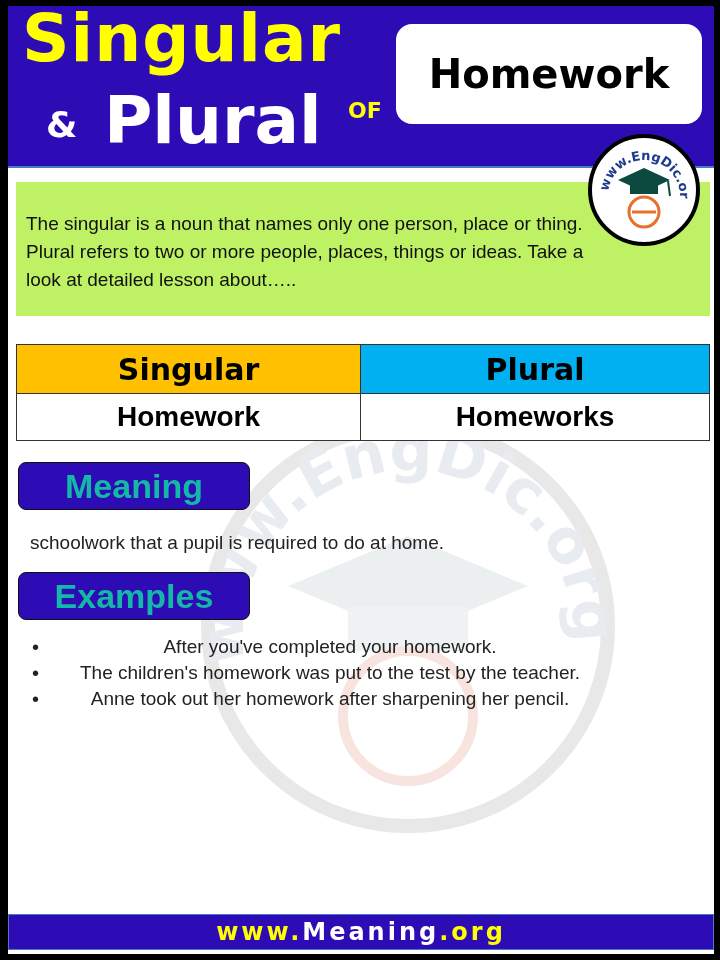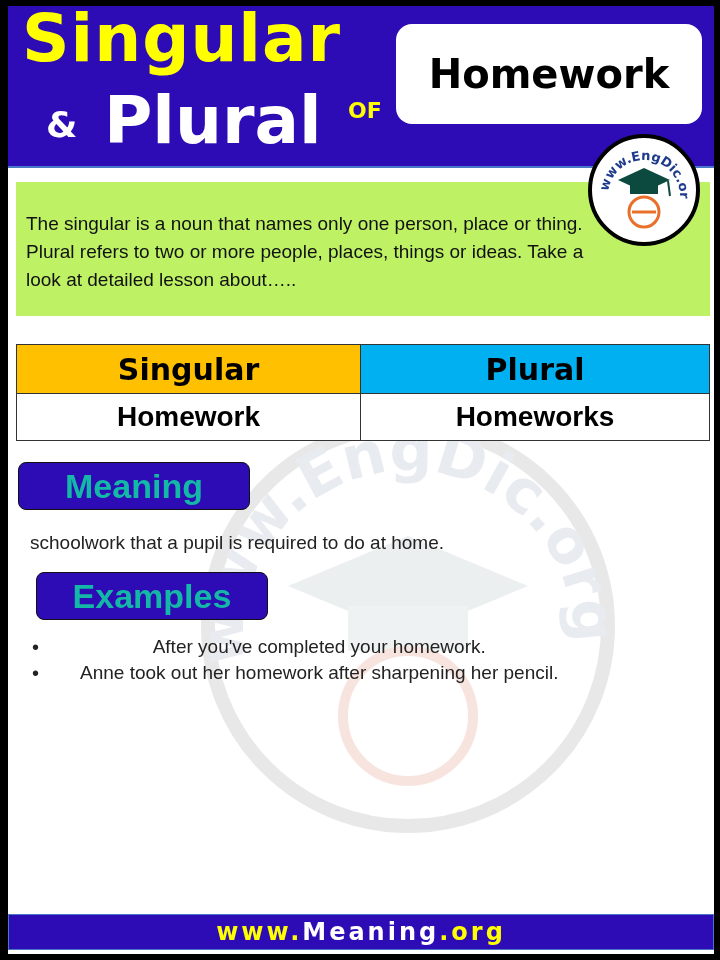--- a/index.html
+++ b/index.html
@@ -17,21 +17,21 @@
   .intro p { margin:0; position:absolute; left:10px; top:28px; width:580px; font-size:19px; line-height:28px; color:#111; }
   .watermark { position:absolute; left:190px; top:410px; width:420px; height:420px; z-index:0; opacity:0.9; }
   table.sp { position:absolute; left:8px; top:338px; width:694px; border-collapse:collapse; z-index:2; }
   table.sp td { border:1px solid #333; text-align:center; height:46px; font-size:30px; font-weight:bold; }
   table.sp td.h1 { background:#ffc000; width:341px; font-family:"DejaVu Sans", sans-serif; font-size:30px; }
   table.sp td.h2 { background:#00b0f0; font-family:"DejaVu Sans", sans-serif; font-size:30px; }
   table.sp td.v { background:#fff; font-size:28px; height:44px; }
   .pill { position:absolute; left:10px; width:230px; height:46px; background:#2d0bb5; border:1.5px solid #111; border-radius:8px; display:flex; align-items:center; justify-content:center; z-index:2; }
   .pill span { color:#14b8a6; font-size:34px; font-weight:bold;text-align:center; }
   .meaning-pill { top:456px; }
-  .examples-pill { top:566px;margin-left:18px; }
+  .examples-pill { top:566px; }
   .meaning-text { position:absolute; left:22px; top:526px; font-size:19px; color:#222; z-index:2; }
   ul.examples { position:absolute; left:24px; top:628px; margin:0; padding:0; list-style:none; z-index:2;text-align:center; }
   ul.examples li { font-size:19px; line-height:26px; color:#222; position:relative; padding-left:48px; }
   ul.examples li::before { content:"•"; position:absolute; left:0; top:0; font-size:20px; }
   .footer { position:absolute; left:0; top:908px; width:706px; height:36px; background:#2d0bb5; border:1px solid #4a78c8; box-sizing:border-box; display:flex; align-items:center; justify-content:center; }
   .footer span { font-size:24px; font-weight:bold; letter-spacing:3px; font-family:"DejaVu Sans", sans-serif; }
   .y { color:#ffff00; } .w { color:#fff; }
 </style>
 </head>
 <body>
@@ -99,19 +99,20 @@
   <div class="pill meaning-pill">
     <span>Meaning</span>
   </div>
   <div class="meaning-text">schoolwork that a pupil is required to do at home.</div>
 
   <div class="pill examples-pill">
     <span>Examples</span>
   </div>
   <ul class="examples">
     <li>After you've completed your homework.</li>
+    <li>The children's homework was put to the test by the teacher.</li>
     <li>Anne took out her homework after sharpening her pencil.</li>
   </ul>
 
   <div class="footer">
     <span><span class="y">www.</span><span class="w">Meaning</span><span class="y">.org</span></span>
   </div>
 </div>
 
 </body></html>

